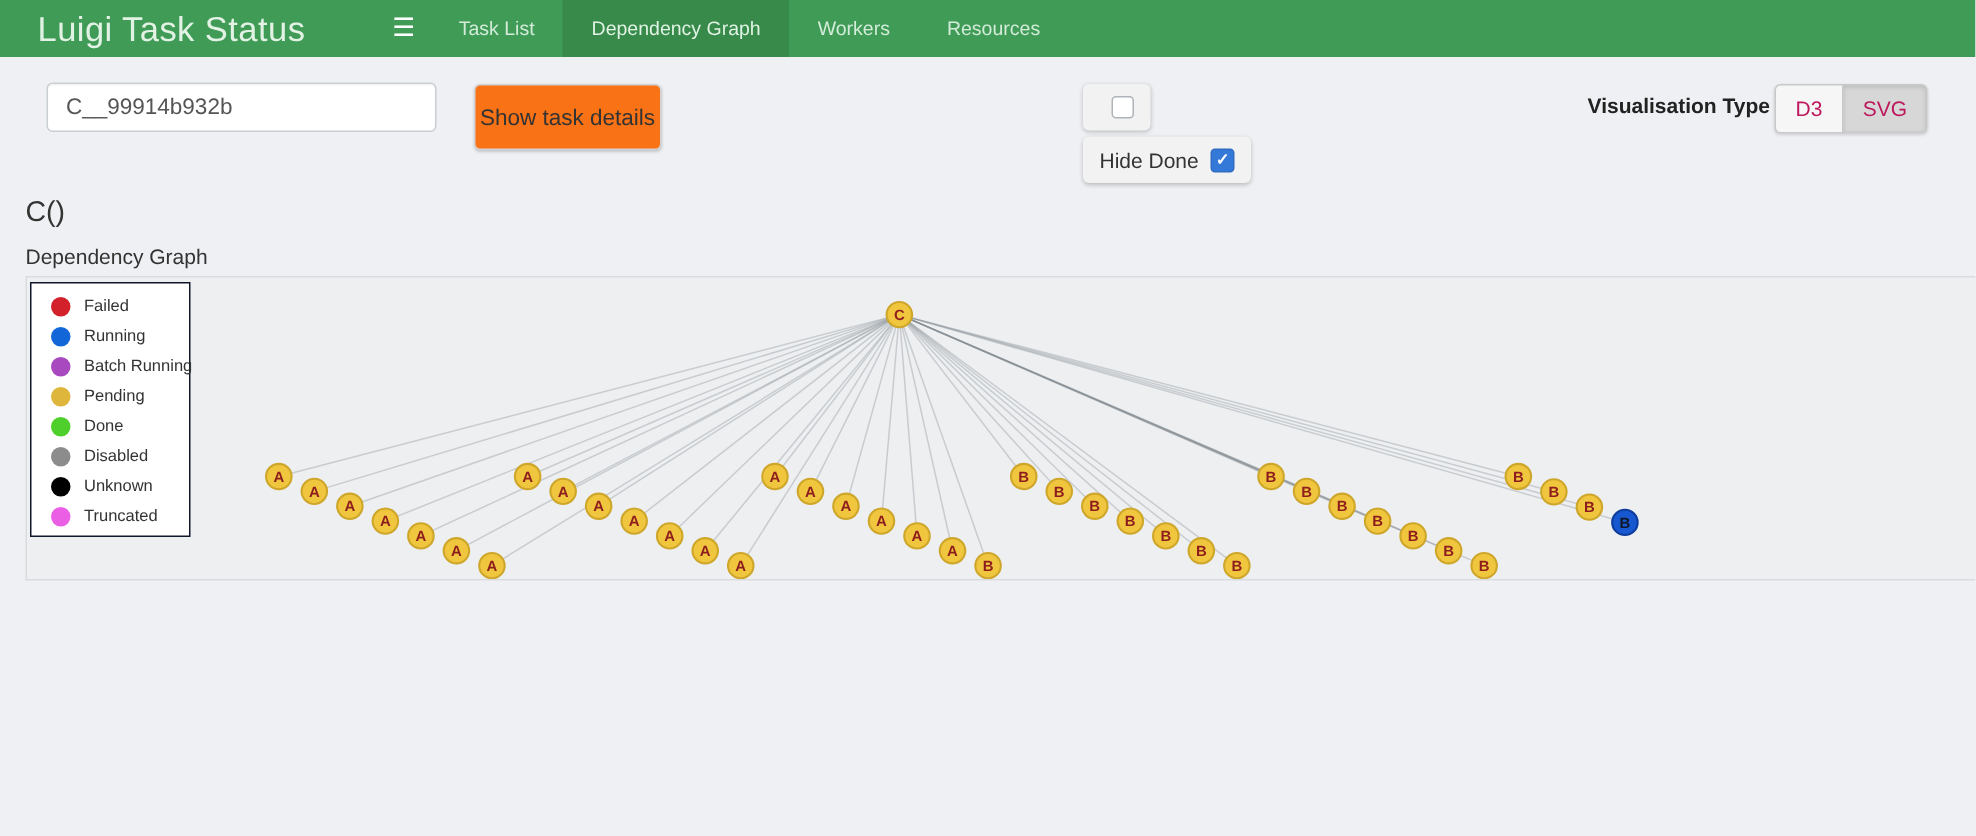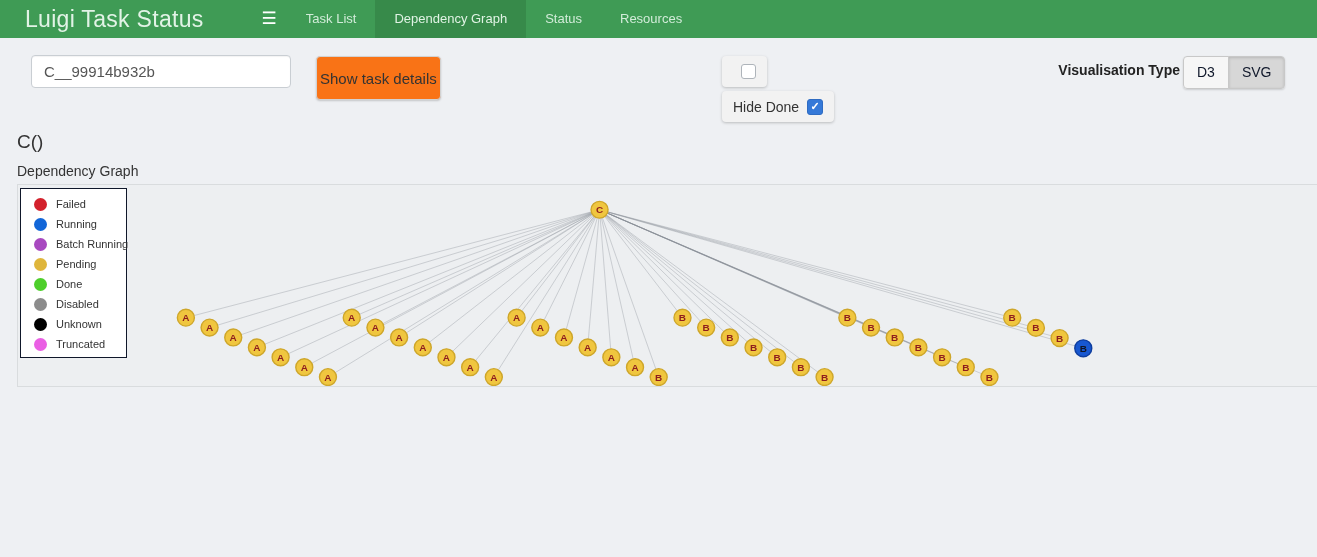--- a/index.html
+++ b/index.html
@@ -23,21 +23,21 @@
     box-shadow:0 1px 2px rgba(0,0,0,.18);cursor:pointer;}
   .chips{position:absolute;left:722px;top:56px;display:flex;flex-direction:column;align-items:flex-start;gap:4px;}
   .chip{display:flex;align-items:center;background:#f2f2f2;border-radius:4px;padding:0 11px;height:31px;
     box-shadow:0 1px 3px rgba(0,0,0,.22);cursor:pointer;}
   .chip-label{font-size:14px;color:#333;white-space:nowrap;}
   .checkbox{display:inline-flex;align-items:center;justify-content:center;width:15px;height:15px;margin-left:8px;
     background:#fff;border:1px solid #aeb4ba;border-radius:3px;box-sizing:border-box;}
   .checkbox.checked{background:#3579d8;border-color:#2f6cc2;color:#fff;font-size:11px;font-weight:bold;width:16px;height:16px;}
   .vis-label{position:absolute;left:1020px;top:62px;width:160px;text-align:right;font-size:14px;font-weight:bold;color:#222;}
   .vis-group{position:absolute;left:1183px;top:56px;display:flex;box-shadow:0 1px 2px rgba(0,0,0,.15);border-radius:4px;}
-  .vis-btn{height:31px;line-height:31px;padding:0 13px;font-size:14px;color:#0f172a;background:#f6f6f6;
+  .vis-btn{height:31px;line-height:31px;padding:0 13px;font-size:14px;color:#be185d;background:#f6f6f6;
     border:1px solid #c8c8c8;cursor:pointer;}
   .vis-btn:first-child{border-radius:4px 0 0 4px;}
   .vis-btn:last-child{border-radius:0 4px 4px 0;margin-left:-1px;}
   .vis-btn.active{background:#d7d7d7;box-shadow:inset 0 1px 3px rgba(0,0,0,.15);}
 
   
   .task-title{position:absolute;left:17px;top:131px;font-size:19px;color:#333;font-weight:400;}
   .graph-heading{position:absolute;left:17px;top:163px;font-size:14px;color:#333;font-weight:400;}
 
   
@@ -54,21 +54,21 @@
 <body>
 
 <div class="page">
 
   <div class="navbar">
     <div class="brand">Luigi Task Status</div>
     <div class="menu-btn">☰</div>
     <div class="nav-items">
         <div class="nav-item">Task List</div>
         <div class="nav-item active">Dependency Graph</div>
-        <div class="nav-item">Status</div>
+        <div class="nav-item">Workers</div>
         <div class="nav-item">Resources</div>
       </div>
   </div>
 
   <input class="search-input" type="text" value="C__99914b932b" style="">
   <button class="btn-details">Show task details</button>
   <div class="chips">
       <div class="chip">
         <span class="checkbox"></span>
       </div>

